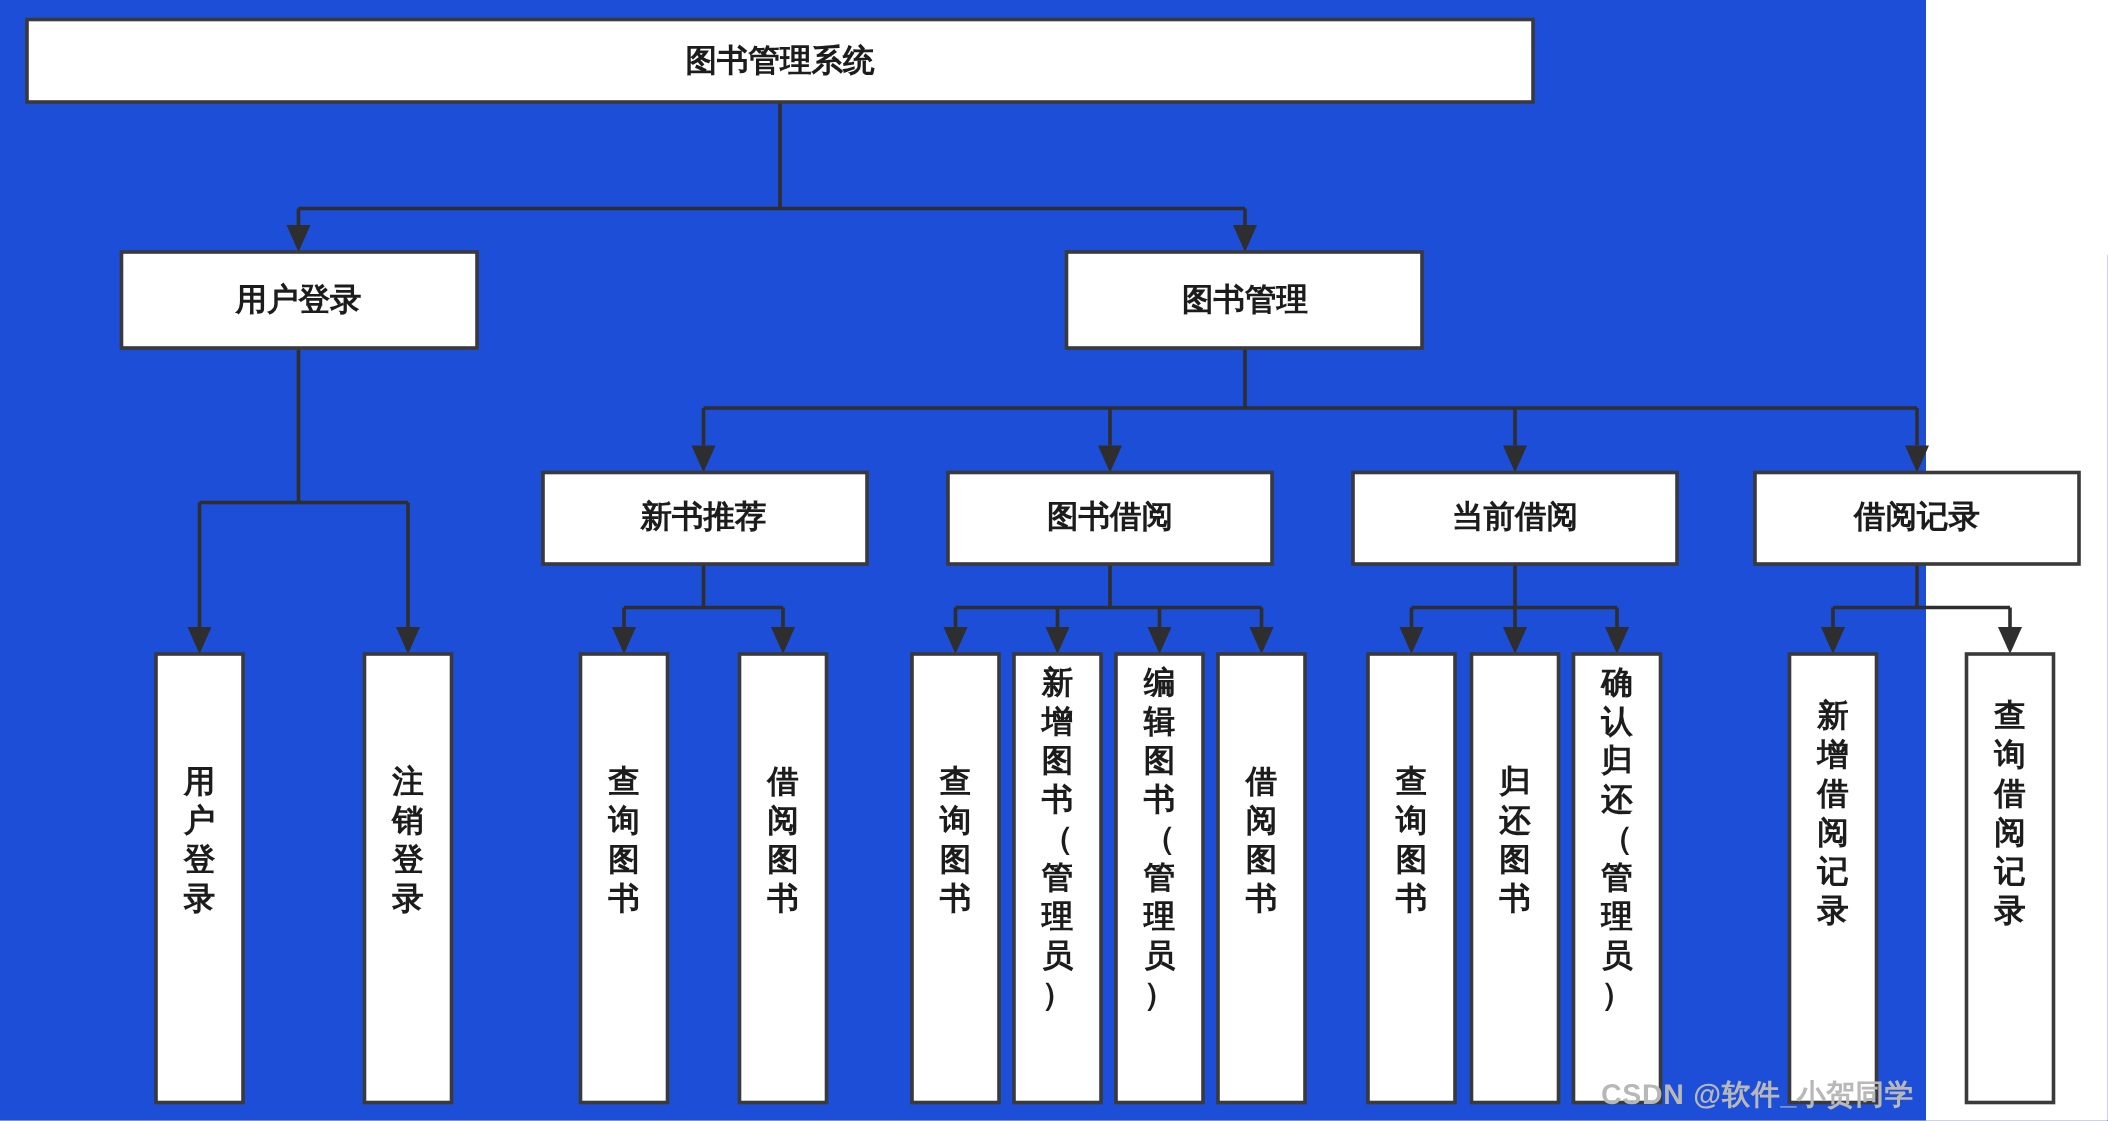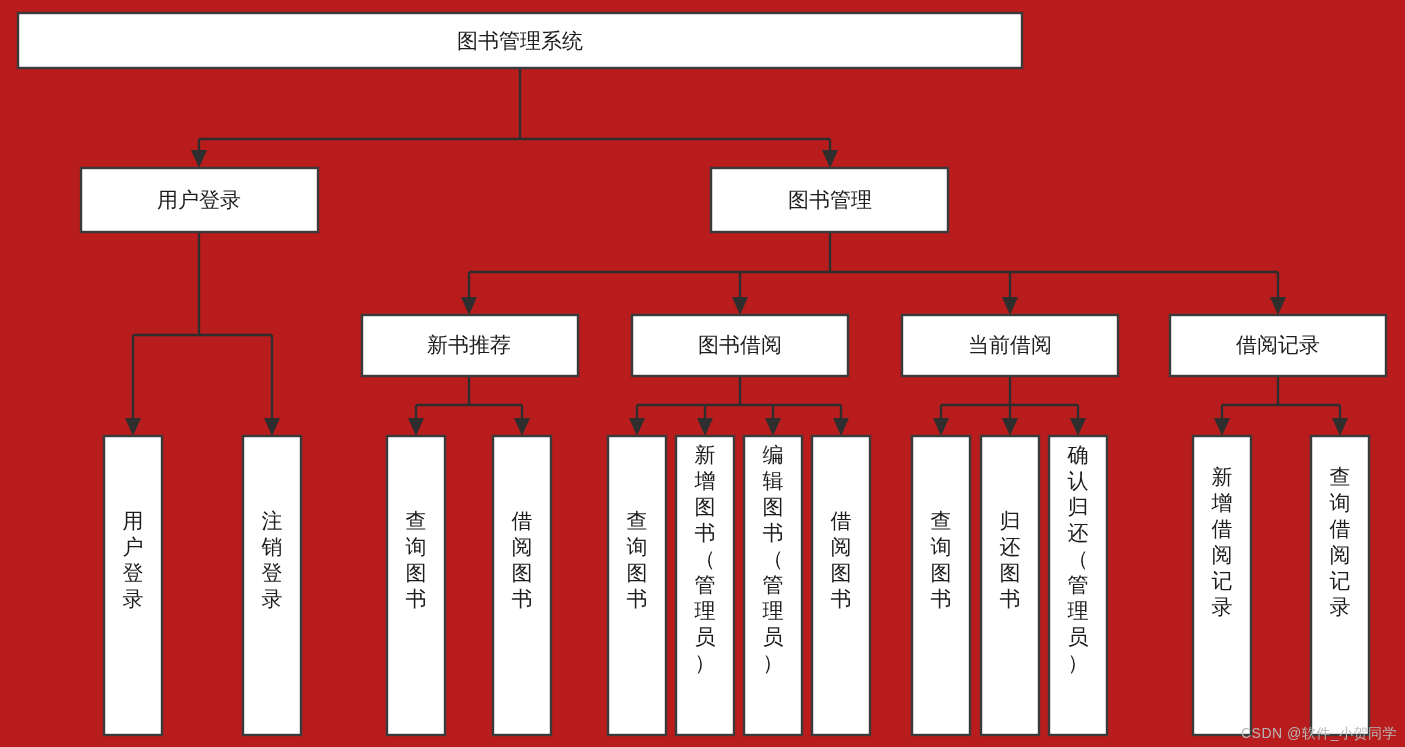--- a/index.html
+++ b/index.html
@@ -9,23 +9,24 @@
     background: #ffffff;
   }
   body {
     width: 1405px;
     height: 747px;
     overflow: hidden;
     font-family: "Liberation Sans", "DejaVu Sans", sans-serif;
   }
   #diagram-root {
     position: relative;
-    width: 1405px;
+    width: 1284px;
     height: 747px;
-    background: #b91c1c;
+    background: #1d4ed8;
+    font-weight: bold;
   }
   svg.diagram-canvas {
     position: absolute;
     top: 0;
     left: 0;
     width: 1405px;
     height: 747px;
     display: block;
   }
   .node-box {
@@ -54,21 +55,21 @@
   }
   .arrow-head {
     fill: #2e2e2e;
     stroke: none;
   }
   .watermark-text {
     position: absolute;
     right: 8px;
     bottom: 4px;
     font-family: "Liberation Sans", "DejaVu Sans", sans-serif;
-    font-size: 14px;
+    font-size: 19px;
     color: #b8b8b8;
     white-space: nowrap;
     letter-spacing: 0.5px;
     user-select: none;
   }
 </style>
 </head>
 <body>
 
 <div id="diagram-root">

